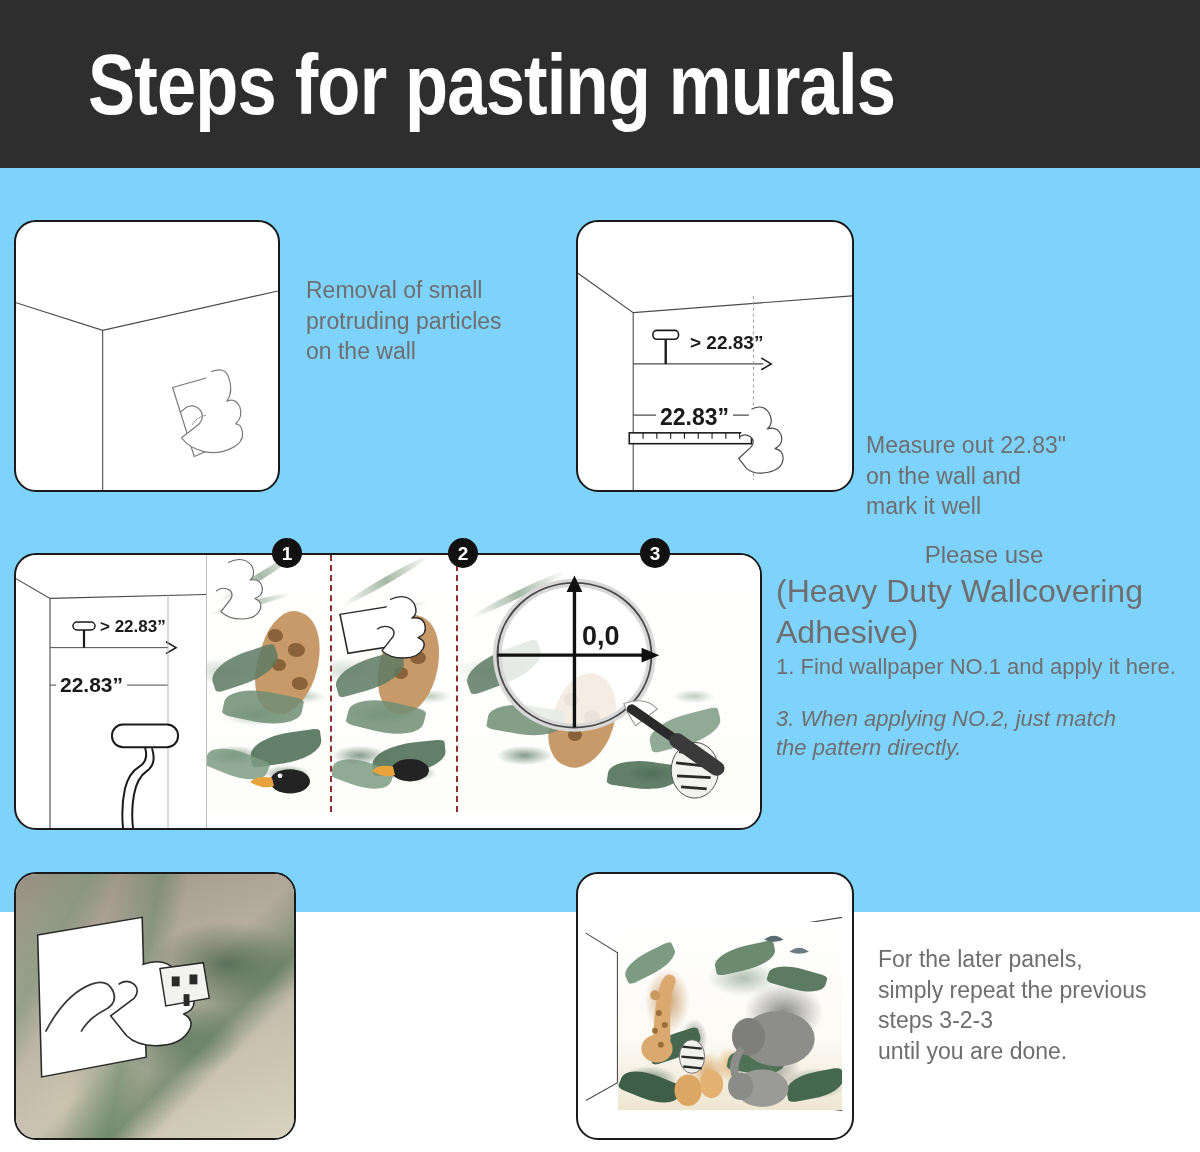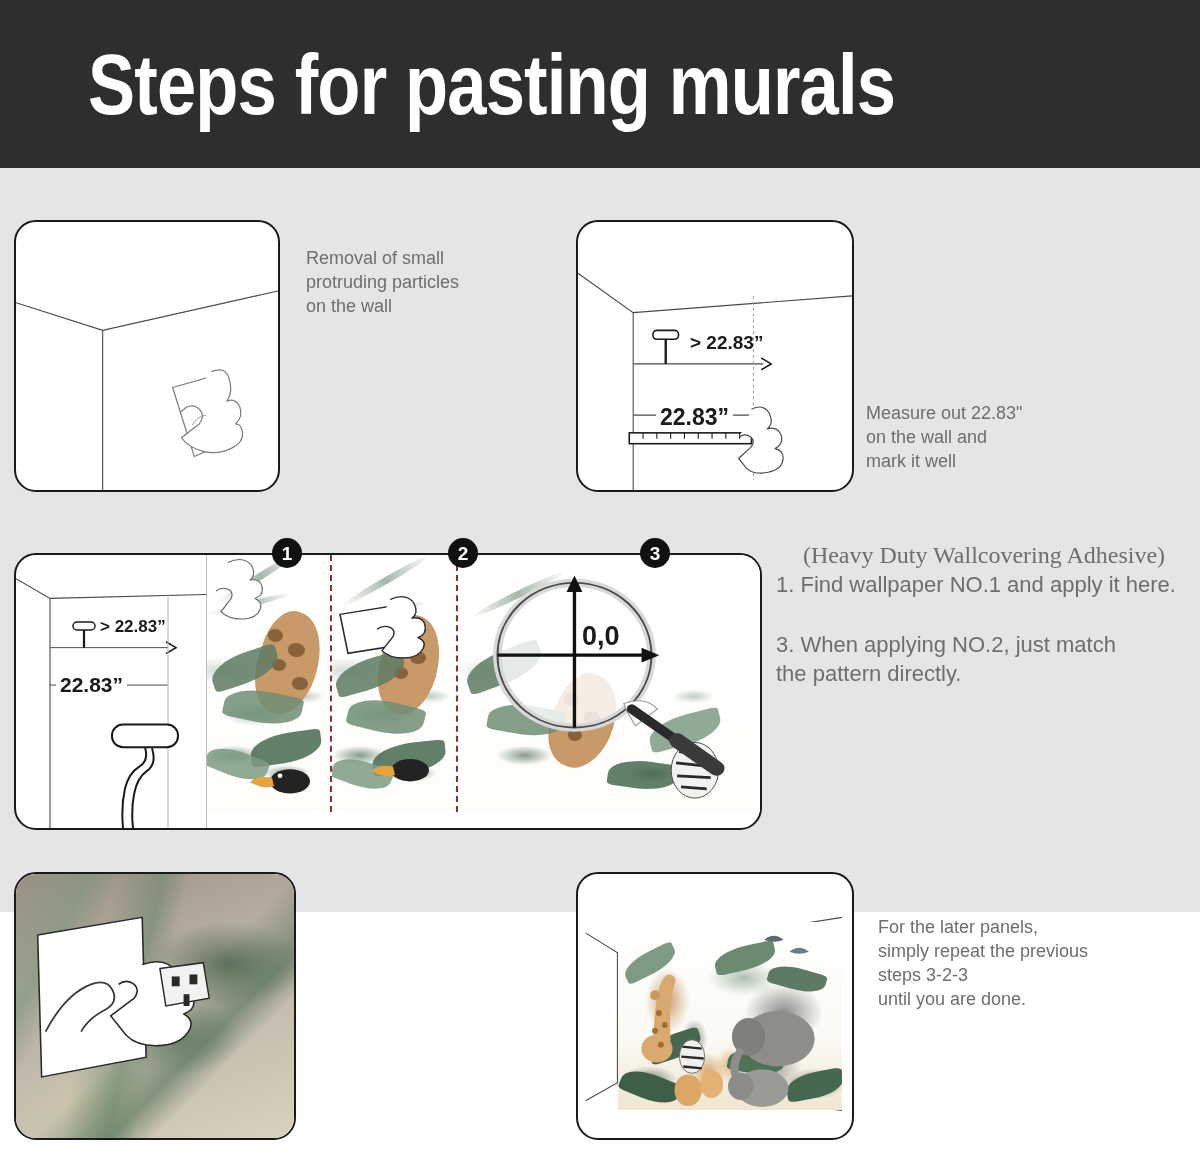--- a/index.html
+++ b/index.html
@@ -2,21 +2,21 @@
 <html><head>
 <meta charset="utf-8">
 <style>
   * { box-sizing: border-box; margin: 0; padding: 0; }
   html, body {
     width: 1200px; height: 1152px;
     background: #ffffff;
     font-family: "Liberation Sans", sans-serif;
     overflow: hidden;
   }
-  .page { position: relative; width: 1200px; height: 912px; background: #e5e5e5; }
+  .page { position: relative; width: 1200px; height: 912px; background: #7dd3fc; }
 
   
   .header {
     position: absolute; left: 0; top: 0; width: 1200px; height: 168px;
     background: #2e2e2e;
     display: flex; align-items: center;
   }
   .header-title {
     color: #ffffff;
     font-family: "Liberation Sans Narrow", "Liberation Sans", sans-serif;
@@ -37,23 +37,24 @@
     border-radius: 22px;
     background: #ffffff;
     overflow: hidden;
   }
   .panel-inner { position: absolute; inset: 0; }
 
   
   .caption {
     position: absolute;
     color: #6e6e6e;
-    font-size: 18px;
+    font-size: 23px;
     line-height: 1.33;
     white-space: pre-line;
+    margin-top: 28px;
   }
 
   
   .svgfull { position: absolute; inset: 0; width: 100%; height: 100%; }
 
   
   .badge {
     position: absolute;
     width: 30px; height: 30px;
     border-radius: 50%;
@@ -312,23 +313,24 @@
     </div>
 
     <div class="solidseam" style="left:190px;"></div>
   </div>
 
   <div class="badge" style="left:272px; top:538px;">1</div>
   <div class="badge" style="left:448px; top:538px;">2</div>
   <div class="badge" style="left:640px; top:538px;">3</div>
 
   <div style="position:absolute; left:776px; top:540px; width:416px;">
-    <div style="text-align:center; color:#6e6e6e; font-size:24px; line-height:1.28;font-family:Liberation Serif, serif;">(Heavy Duty Wallcovering Adhesive)</div>
+    <div style="text-align:center; color:#6e6e6e; font-size:24px; line-height:1.28;">Please use</div>
+    <div style="color:#6e6e6e; font-size:32px; line-height:1.28;">(Heavy Duty Wallcovering Adhesive)</div>
     <div style="color:#6e6e6e; font-size:22px; line-height:1.3; white-space:pre-line;">1. Find wallpaper NO.1 and apply it here.</div>
-    <div style="margin-top:32px; color:#6e6e6e; font-size:22px; line-height:1.3; white-space:pre-line;">3. When applying NO.2, just match
+    <div style="margin-top:24px; color:#6e6e6e; font-size:22px; line-height:1.3; white-space:pre-line;font-style:italic;">3. When applying NO.2, just match
 the pattern directly.</div>
   </div>
 
   <div class="panel" style="left:14px; top:872px; width:282px; height:268px;">
     <div class="photo-leaves"></div>
     <svg class="svgfull" viewBox="0 0 282 268" preserveAspectRatio="none">
       <path d="M22 62 L128 44 L132 186 L26 206 Z" fill="#ffffff" stroke="#2a2a2a" stroke-width="1.6"></path>
       <path d="M30 160 q20 -38 46 -48 q16 -6 22 6 q6 13 -8 20 q-16 8 -24 22" fill="none" stroke="#3a3a3a" stroke-width="1.8"></path>
       <path d="M128 92 q22 -8 34 6 q8 10 0 18 q14 -2 18 10 q3 12 -10 16 q11 6 6 16
                q-7 14 -28 16 q-24 2 -36 -10 l-16 -20 l24 -18 q6 -8 0 -14 q-8 -6 -16 0" fill="#ffffff" stroke="#2a2a2a" stroke-width="1.6" stroke-linejoin="round"></path>

